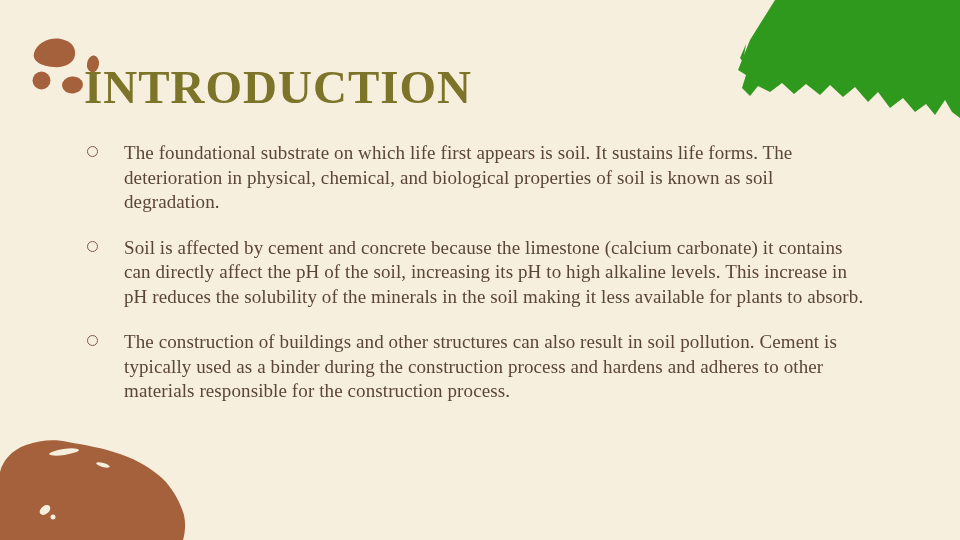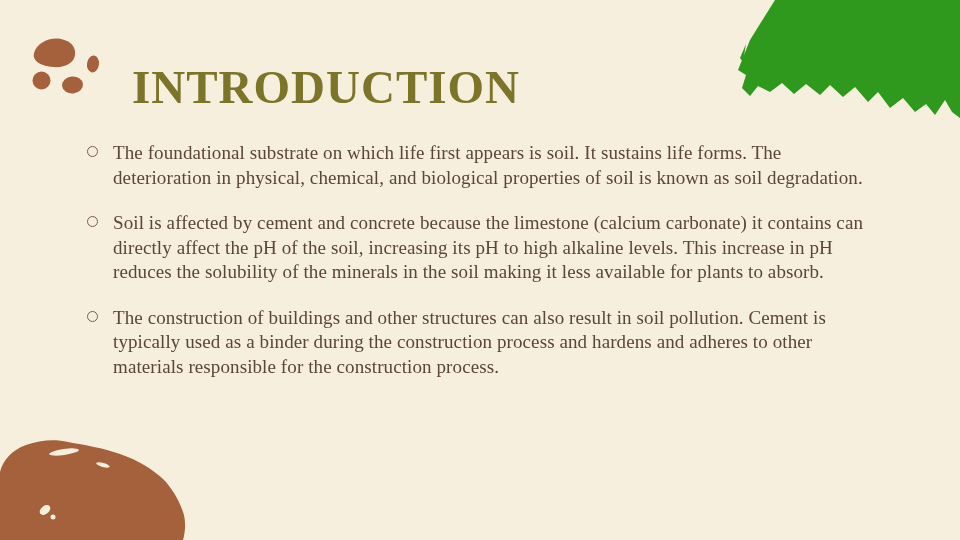--- a/index.html
+++ b/index.html
@@ -19,29 +19,29 @@
   }
   .green-brush{position:absolute;top:0;right:0;width:230px;height:130px;}
   .brown-blob{position:absolute;left:0;bottom:0;width:195px;height:108px;}
   .dots{position:absolute;left:25px;top:35px;width:120px;height:70px;}
   .title{
     position:absolute;left:84px;top:64px;
     font-family:"Liberation Serif",serif;
     font-size:47px;font-weight:700;line-height:1;
     letter-spacing:1px;color:var(--title-olive);
     white-space:nowrap;
-    margin-left:48px;
   }
   .bullet-list{
     position:absolute;left:87px;top:141px;width:786px;
     list-style:none;
   }
   .bullet-item{
     display:flex;align-items:flex-start;
     margin-bottom:21px;
+    gap:11px;
   }
   .bullet-marker{
     flex:0 0 auto;width:11px;height:11px;margin-top:5px;margin-right:15px;
     border:1.5px solid var(--bullet-ring);border-radius:50%;
     background:transparent;
   }
   .bullet-text{
     font-size:19px;line-height:24.5px;color:var(--body-text);
     letter-spacing:0.1px;
   }

